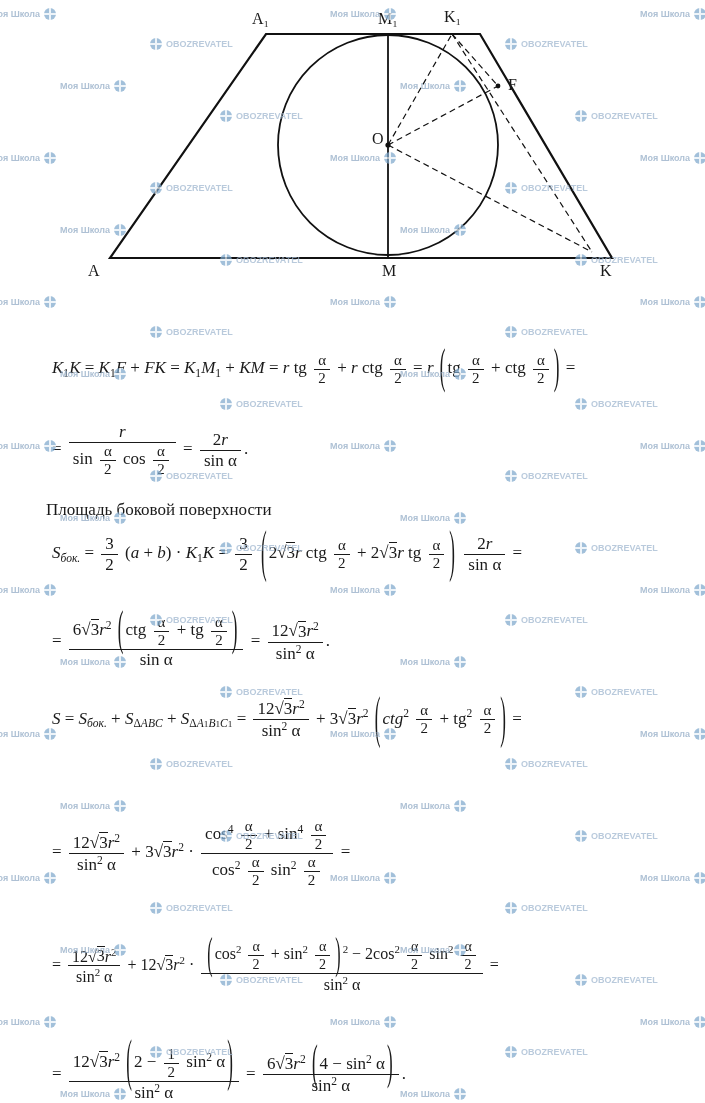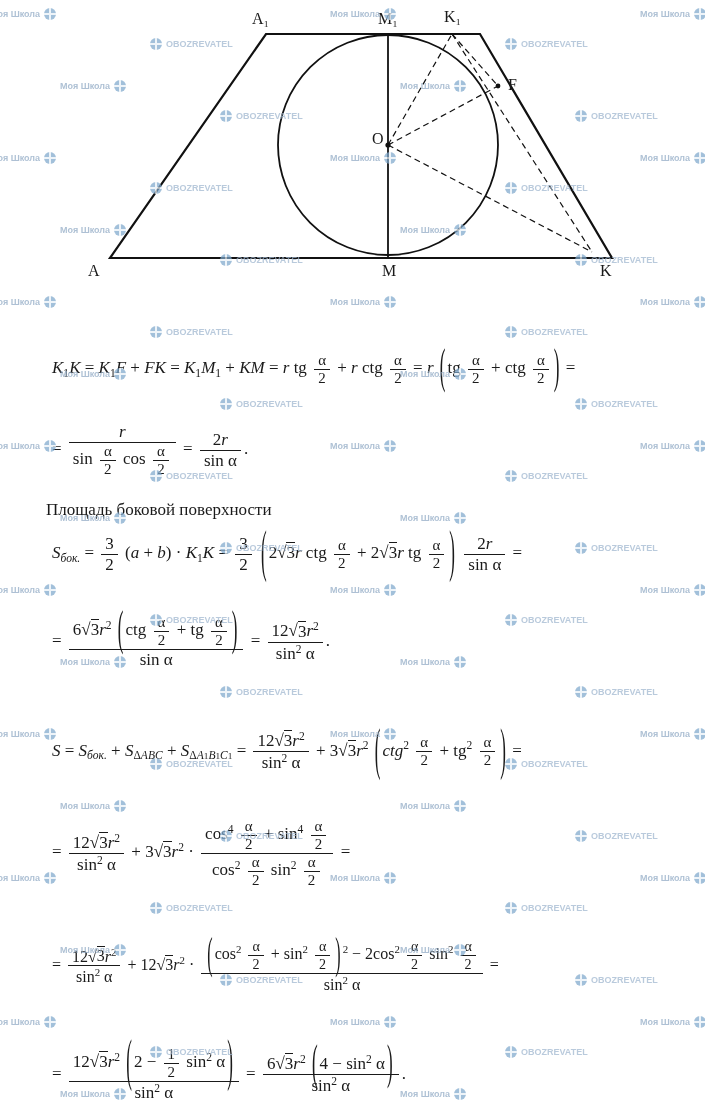--- a/index.html
+++ b/index.html
@@ -99,21 +99,21 @@
     <span class="bigp3">(</span>2√<span style="border-top:1px solid #1a1a1a;">3</span><i>r</i>&nbsp;<span class="op">ctg</span>&nbsp;<span class="fr sm"><span class="n">α</span><span class="d">2</span></span> + 2√<span style="border-top:1px solid #1a1a1a;">3</span><i>r</i>&nbsp;<span class="op">tg</span>&nbsp;<span class="fr sm"><span class="n">α</span><span class="d">2</span></span><span class="bigp3">)</span>
     <span class="fr"><span class="n">2<i>r</i></span><span class="d"><span class="op">sin</span>&nbsp;α</span></span> =
   </div>
 
   <div class="line" style="left:52px;top:614px;">
     =&nbsp;<span class="fr"><span class="n">6√<span style="border-top:1px solid #1a1a1a;">3</span><i>r</i><span class="sup">2</span>&nbsp;<span class="bigp2">(</span><span class="op">ctg</span>&nbsp;<span class="fr sm"><span class="n">α</span><span class="d">2</span></span> + <span class="op">tg</span>&nbsp;<span class="fr sm"><span class="n">α</span><span class="d">2</span></span><span class="bigp2">)</span></span><span class="d"><span class="op">sin</span>&nbsp;α</span></span>
     =&nbsp;<span class="fr"><span class="n">12√<span style="border-top:1px solid #1a1a1a;">3</span><i>r</i><span class="sup">2</span></span><span class="d"><span class="op">sin</span><span class="sup">2</span>&nbsp;α</span></span>.
   </div>
 
 
-  <div class="line" style="left:52px;top:730px;font-family:Liberation Serif, serif;">
+  <div class="line" style="left:52px;top:698px;font-family:Liberation Serif, serif;">
     <i>S</i> = <i>S</i><span class="sub"><i>бок.</i></span> + <i>S</i><span class="sub">Δ<i>ABC</i></span> + <i>S</i><span class="sub">Δ<i>A</i><span style="font-size:.8em;">1</span><i>B</i><span style="font-size:.8em;">1</span><i>C</i><span style="font-size:.8em;">1</span></span> =
     <span class="fr"><span class="n">12√<span style="border-top:1px solid #1a1a1a;">3</span><i>r</i><span class="sup">2</span></span><span class="d"><span class="op">sin</span><span class="sup">2</span>&nbsp;α</span></span>
     + 3√<span style="border-top:1px solid #1a1a1a;">3</span><i>r</i><span class="sup">2</span>
     <span class="bigp3">(</span><i>ctg</i><span class="sup">2</span>&nbsp;<span class="fr sm"><span class="n">α</span><span class="d">2</span></span> + <span class="op">tg</span><span class="sup">2</span>&nbsp;<span class="fr sm"><span class="n">α</span><span class="d">2</span></span><span class="bigp3">)</span> =
   </div>
 
   <div class="line" style="left:52px;top:818px;">
     =&nbsp;<span class="fr"><span class="n">12√<span style="border-top:1px solid #1a1a1a;">3</span><i>r</i><span class="sup">2</span></span><span class="d"><span class="op">sin</span><span class="sup">2</span>&nbsp;α</span></span>
     + 3√<span style="border-top:1px solid #1a1a1a;">3</span><i>r</i><span class="sup">2</span> ·
     <span class="fr"><span class="n"><span class="op">cos</span><span class="sup">4</span>&nbsp;<span class="fr sm"><span class="n">α</span><span class="d">2</span></span> + <span class="op">sin</span><span class="sup">4</span>&nbsp;<span class="fr sm"><span class="n">α</span><span class="d">2</span></span></span><span class="d"><span class="op">cos</span><span class="sup">2</span>&nbsp;<span class="fr sm"><span class="n">α</span><span class="d">2</span></span>&nbsp;<span class="op">sin</span><span class="sup">2</span>&nbsp;<span class="fr sm"><span class="n">α</span><span class="d">2</span></span></span></span> =

